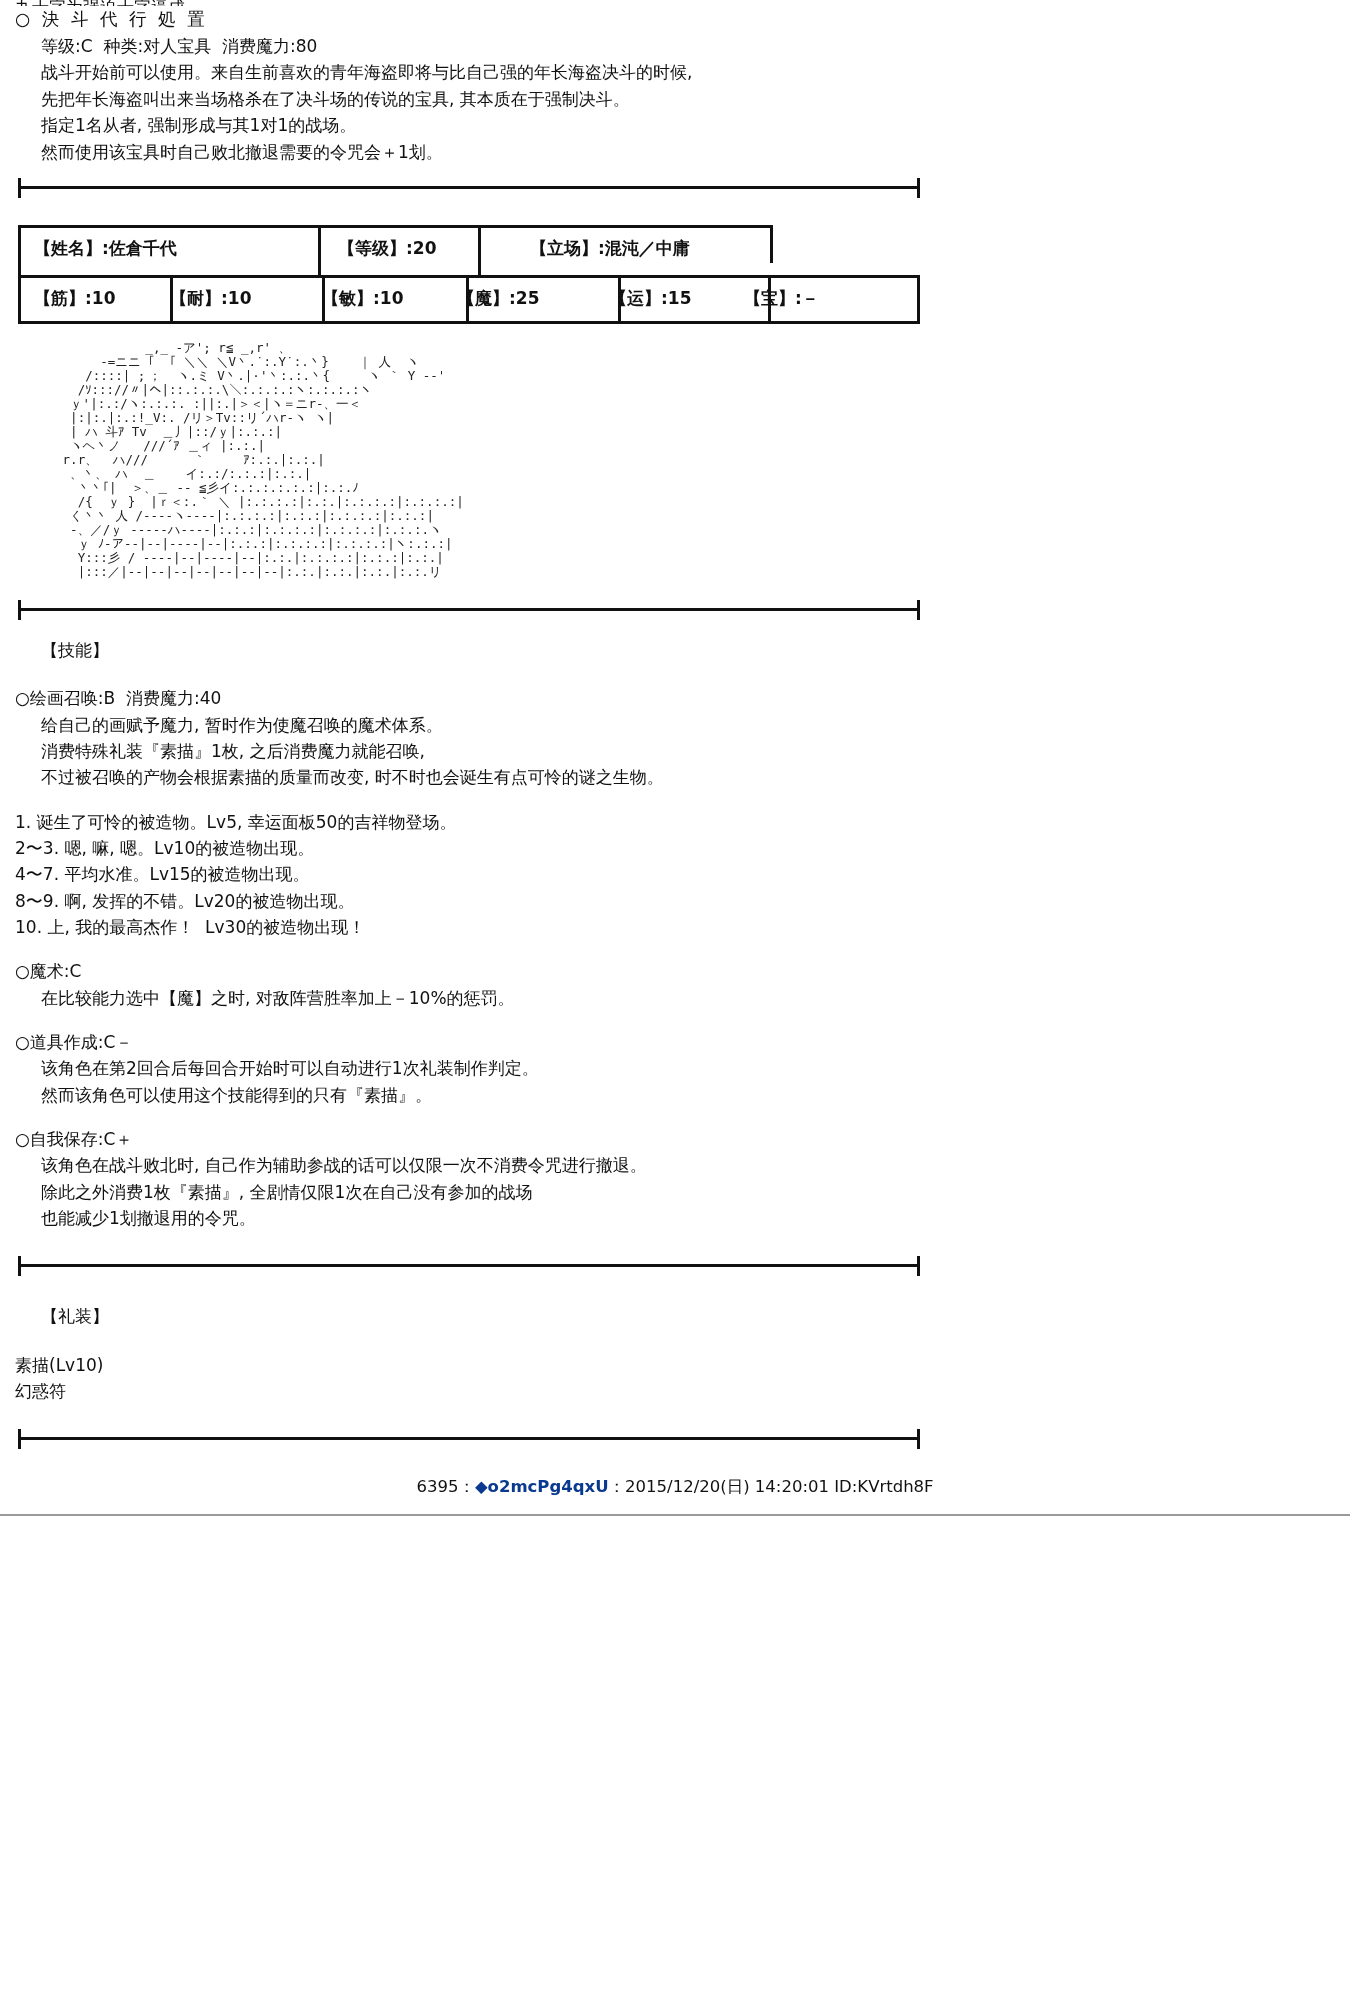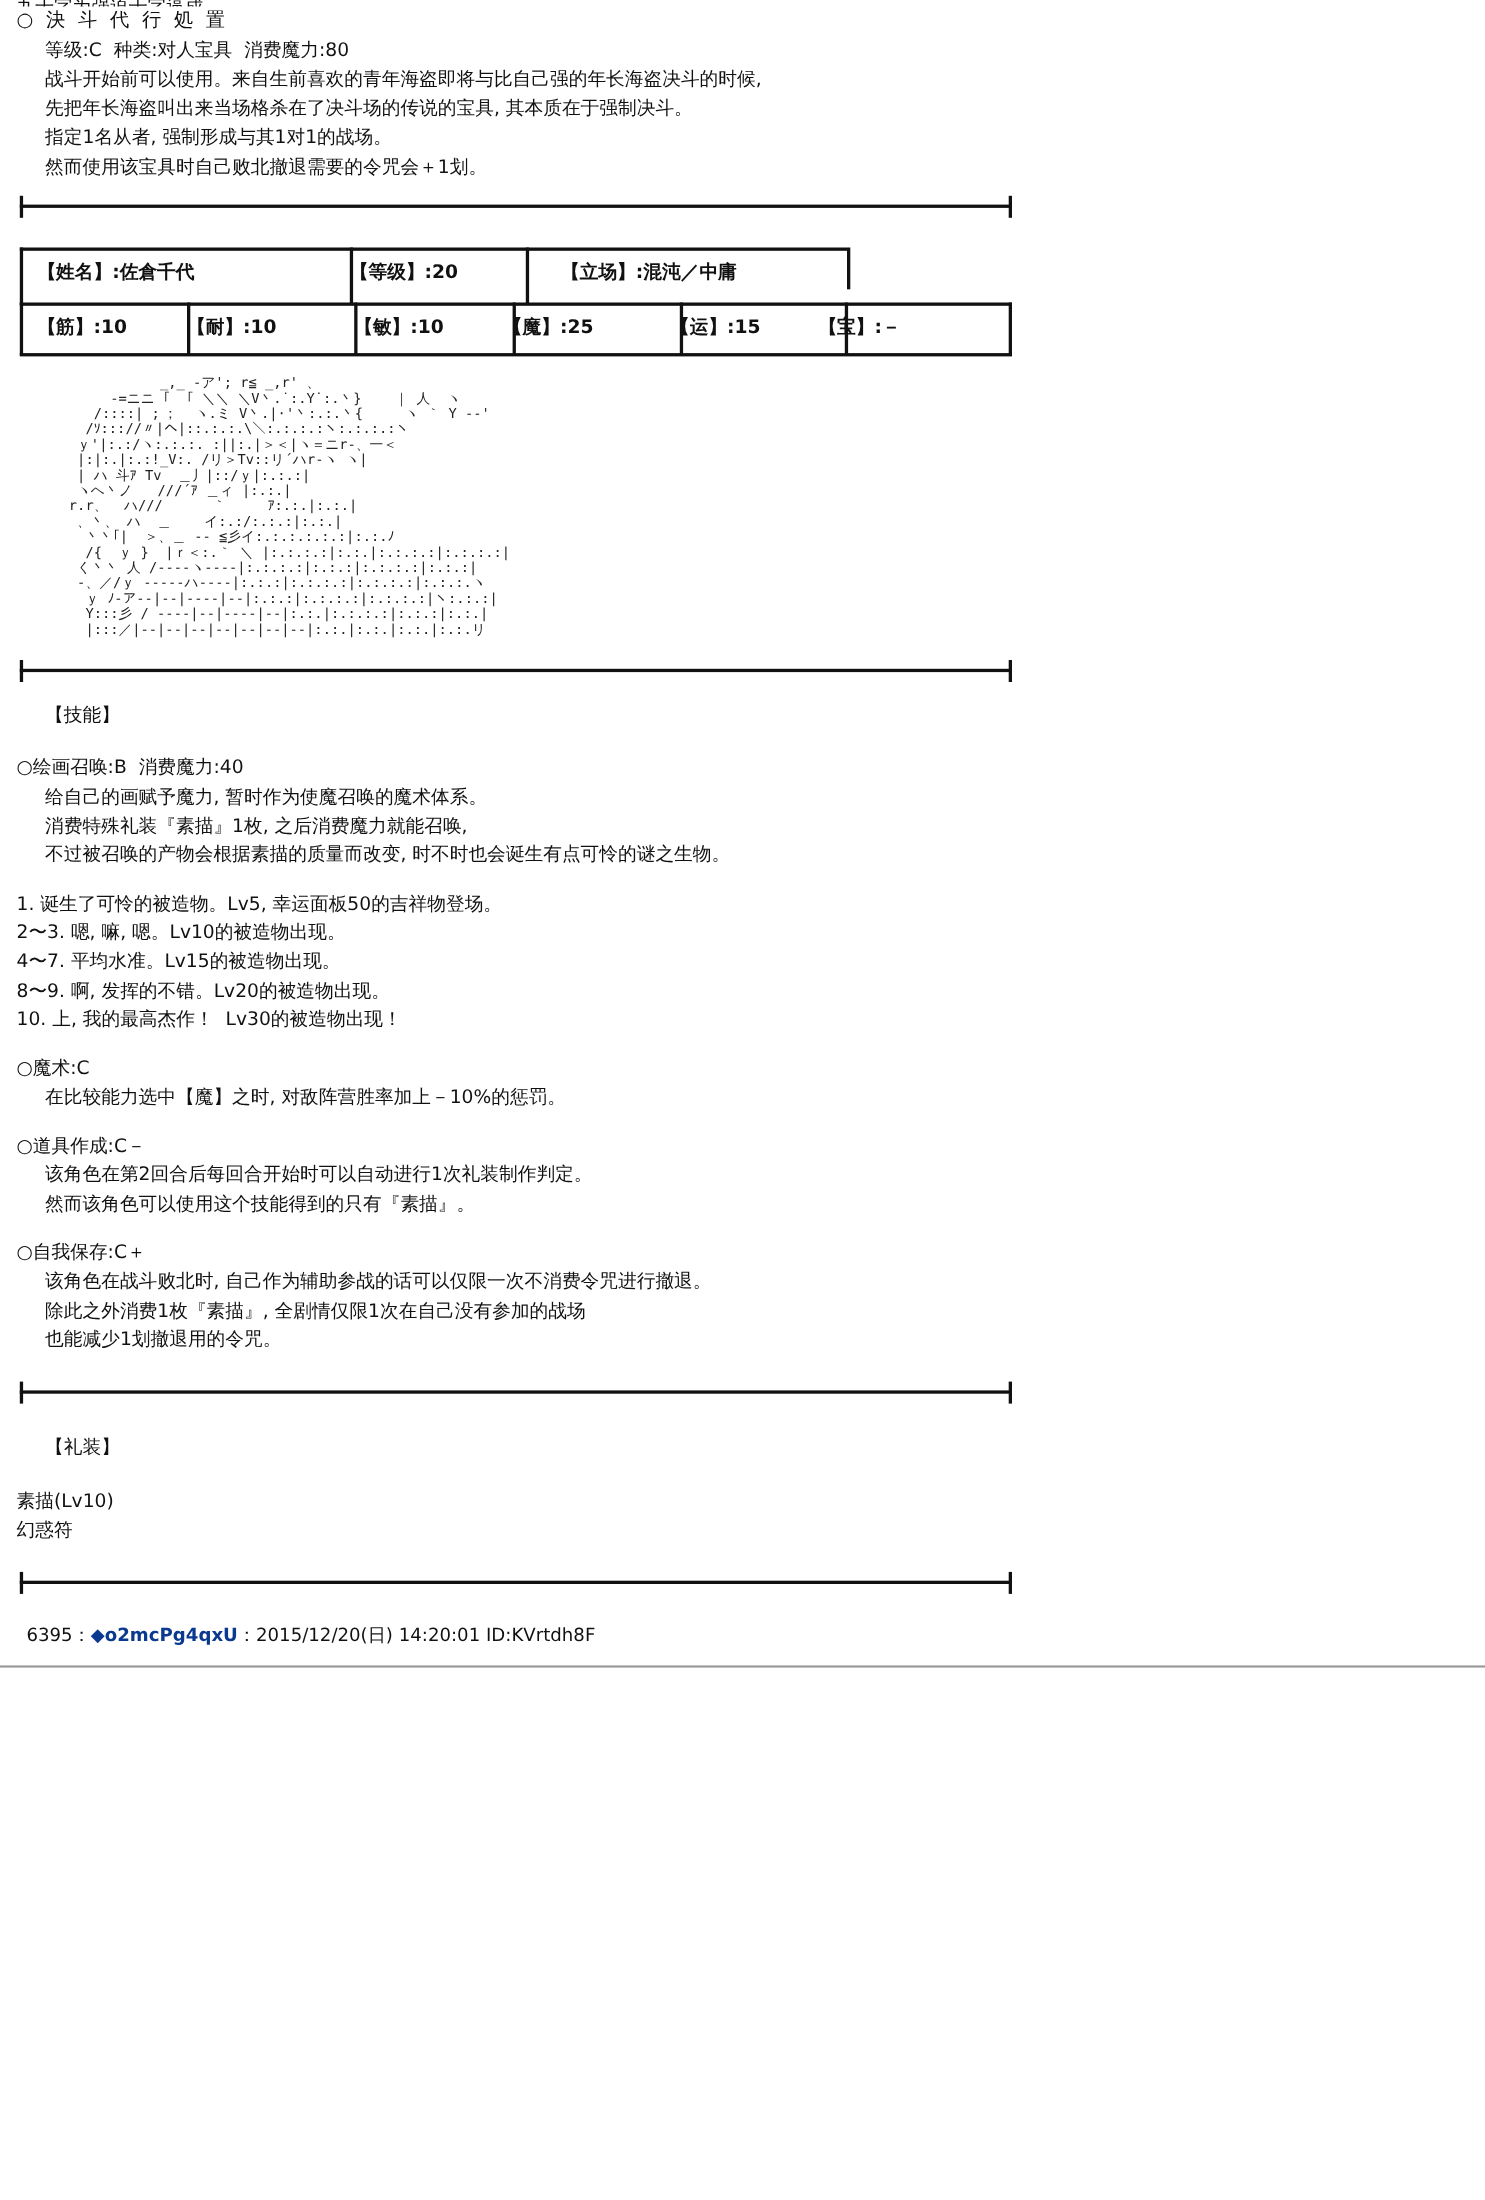--- a/index.html
+++ b/index.html
@@ -50,20 +50,21 @@
     white-space:pre;
     color:#222;
     padding-left:40px;
     letter-spacing:0px;
   }
 
   .post-meta{
     padding:0 24px;
     font-size:16.5px;
     color:#111;
+    text-align:center;
   }
   .post-meta .name{color:#0a3a8f;font-weight:bold;}
   .footer-line{padding:0 24px;font-size:16.5px;}
   .bottom-divider{
     margin:14px 0 8px 0;
     border-top:2px solid #9a9a9a;
     width:1350px;
   }
   .head-line{font-size:17.5px;}
   .sp{letter-spacing:3px;}
@@ -95,21 +96,21 @@
   <div class="stats" style="height:110px;font-weight:bold;">
 
     <div class="rule" style="left:18px;right:580px;top:8px;"></div>
     <div class="vtick" style="left:18px;top:8px;height:52px;"></div>
     <div class="vtick" style="left:318px;top:8px;height:52px;"></div>
     <div class="vtick" style="left:478px;top:8px;height:52px;"></div>
     <div class="vtick" style="left:770px;top:8px;height:38px;"></div>
 
     <div style="position:absolute;left:34px;top:18px;display:flex;">
       <div class="statcell" style="width:284px;"><span>【姓名】</span>:<span>佐倉千代</span></div>
-      <div class="statcell" style="width:192px;"><span>【等级】</span>:<span>20</span></div>
+      <div class="statcell" style="width:192px;margin-left:20px;"><span>【等级】</span>:<span>20</span></div>
       <div class="statcell" style="width:300px;"><span>【立场】</span>:<span>混沌／中庸</span></div>
     </div>
 
     <div class="rule" style="left:18px;right:430px;top:58px;"></div>
     <div class="vtick" style="left:18px;top:58px;height:48px;"></div>
     <div class="vtick" style="left:170px;top:58px;height:48px;"></div>
     <div class="vtick" style="left:322px;top:58px;height:48px;"></div>
     <div class="vtick" style="left:466px;top:58px;height:48px;"></div>
     <div class="vtick" style="left:618px;top:58px;height:48px;"></div>
     <div class="vtick" style="left:768px;top:58px;height:48px;"></div>

